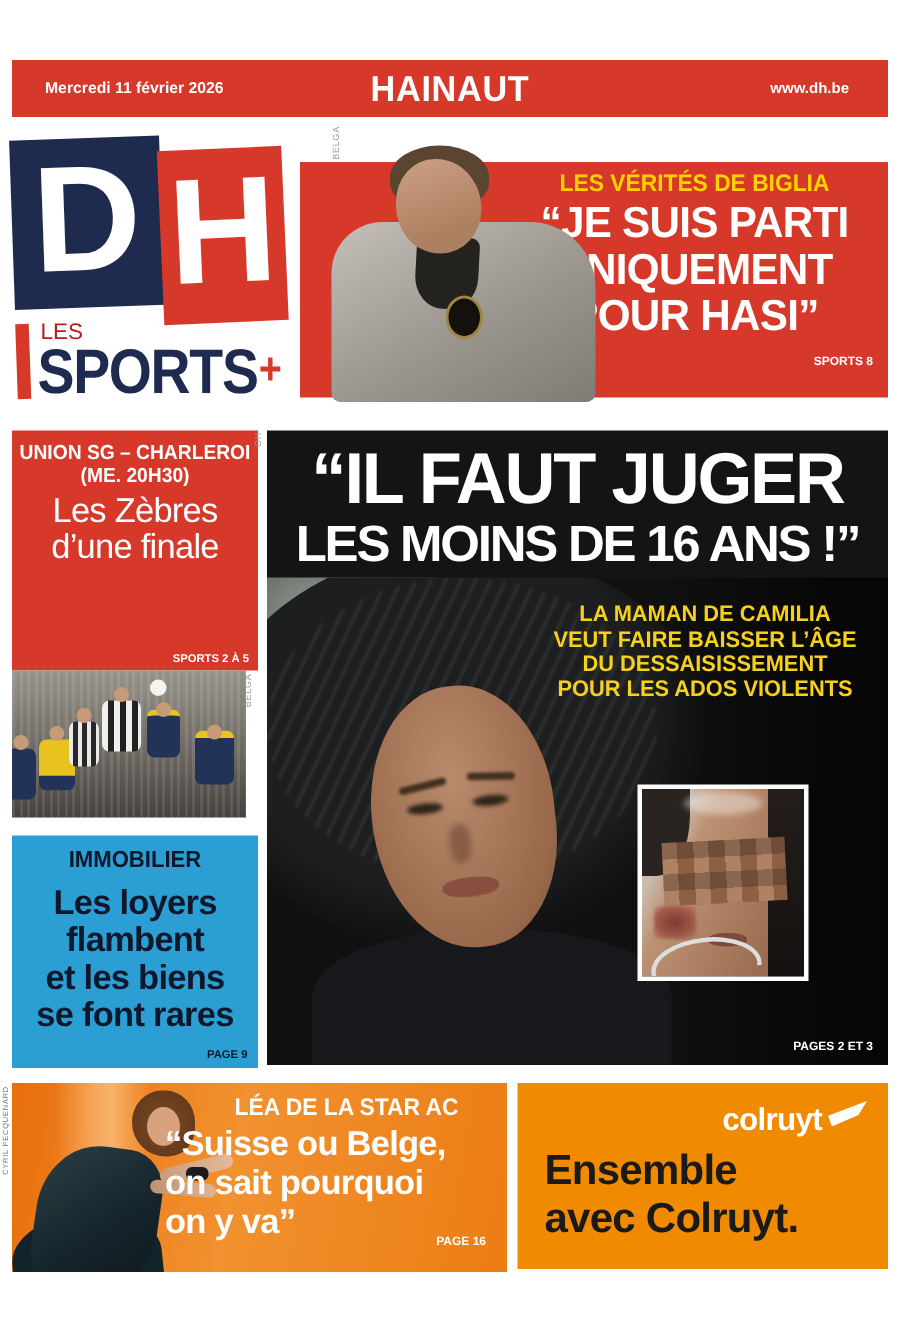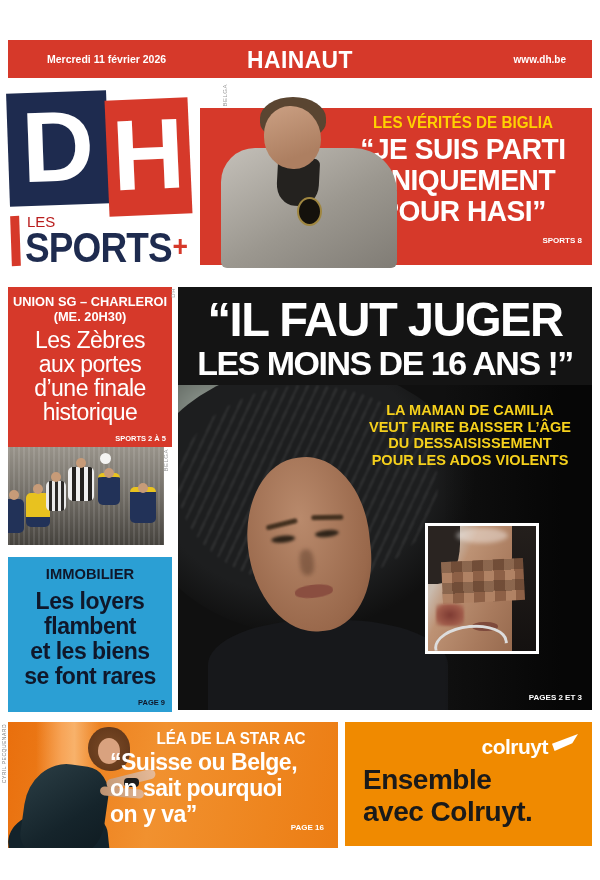--- a/index.html
+++ b/index.html
@@ -5,21 +5,21 @@
   * { margin:0; padding:0; box-sizing:border-box; }
   html,body { background:#e9e9e9; }
   .page {
     position:relative; width:600px; height:880px; background:#fff;
     font-family:"Liberation Sans", sans-serif; overflow:hidden; margin:0 auto;
   }
   .abs { position:absolute; }
 
   
   .topbar { left:8px; top:40px; width:584px; height:38px; background:#d6392a; color:#fff; }
-  .topbar .date { position:absolute; left:22px; top:13px; font-size:10.5px; font-weight:bold;margin-left:17px; }
+  .topbar .date { position:absolute; left:22px; top:13px; font-size:10.5px; font-weight:bold; }
   .topbar .region { position:absolute; left:0; right:0; top:6px; text-align:center;
     font-size:24px; font-weight:bold; letter-spacing:0.5px; transform:scaleX(.95); }
   .topbar .site { position:absolute; right:26px; top:14px; font-size:10px; font-weight:bold; }
 
   
   .dbox { left:8px; top:92px; width:100px; height:113px; background:#1e2b4f; transform:rotate(-2deg);
     color:#fff; font-weight:bold; font-size:100px; text-align:center; line-height:108px; }
   .hbox { left:107px; top:99px; width:83px; height:116px; background:#d6392a; transform:rotate(-2.5deg);
     color:#fff; font-weight:bold; font-size:100px; text-align:center; line-height:110px; }
   .mast-bar { left:11px; top:216px; width:9px; height:50px; background:#d6392a; transform:rotate(-2deg); }
@@ -198,23 +198,21 @@
   <div class="abs bg-scarf"></div>
   <div class="abs bg-hair"></div>
   <div class="abs bg-face"></div>
   <div class="abs bg-badge"></div>
 
   <div class="abs union">
     <div class="k">UNION SG – CHARLEROI</div>
     <div class="k">(ME. 20H30)</div>
     <div class="t">
       <div>Les Zèbres</div>
-      <div>aux portes</div>
       <div>d’une finale</div>
-      <div>historique</div>
     </div>
     <div class="pref">SPORTS 2 À 5</div>
   </div>
 
   <div class="abs foot">
     <div class="player p1"></div>
     <div class="player p2"></div>
     <div class="player p3"></div>
     <div class="player p4"></div>
     <div class="player p5"></div>

